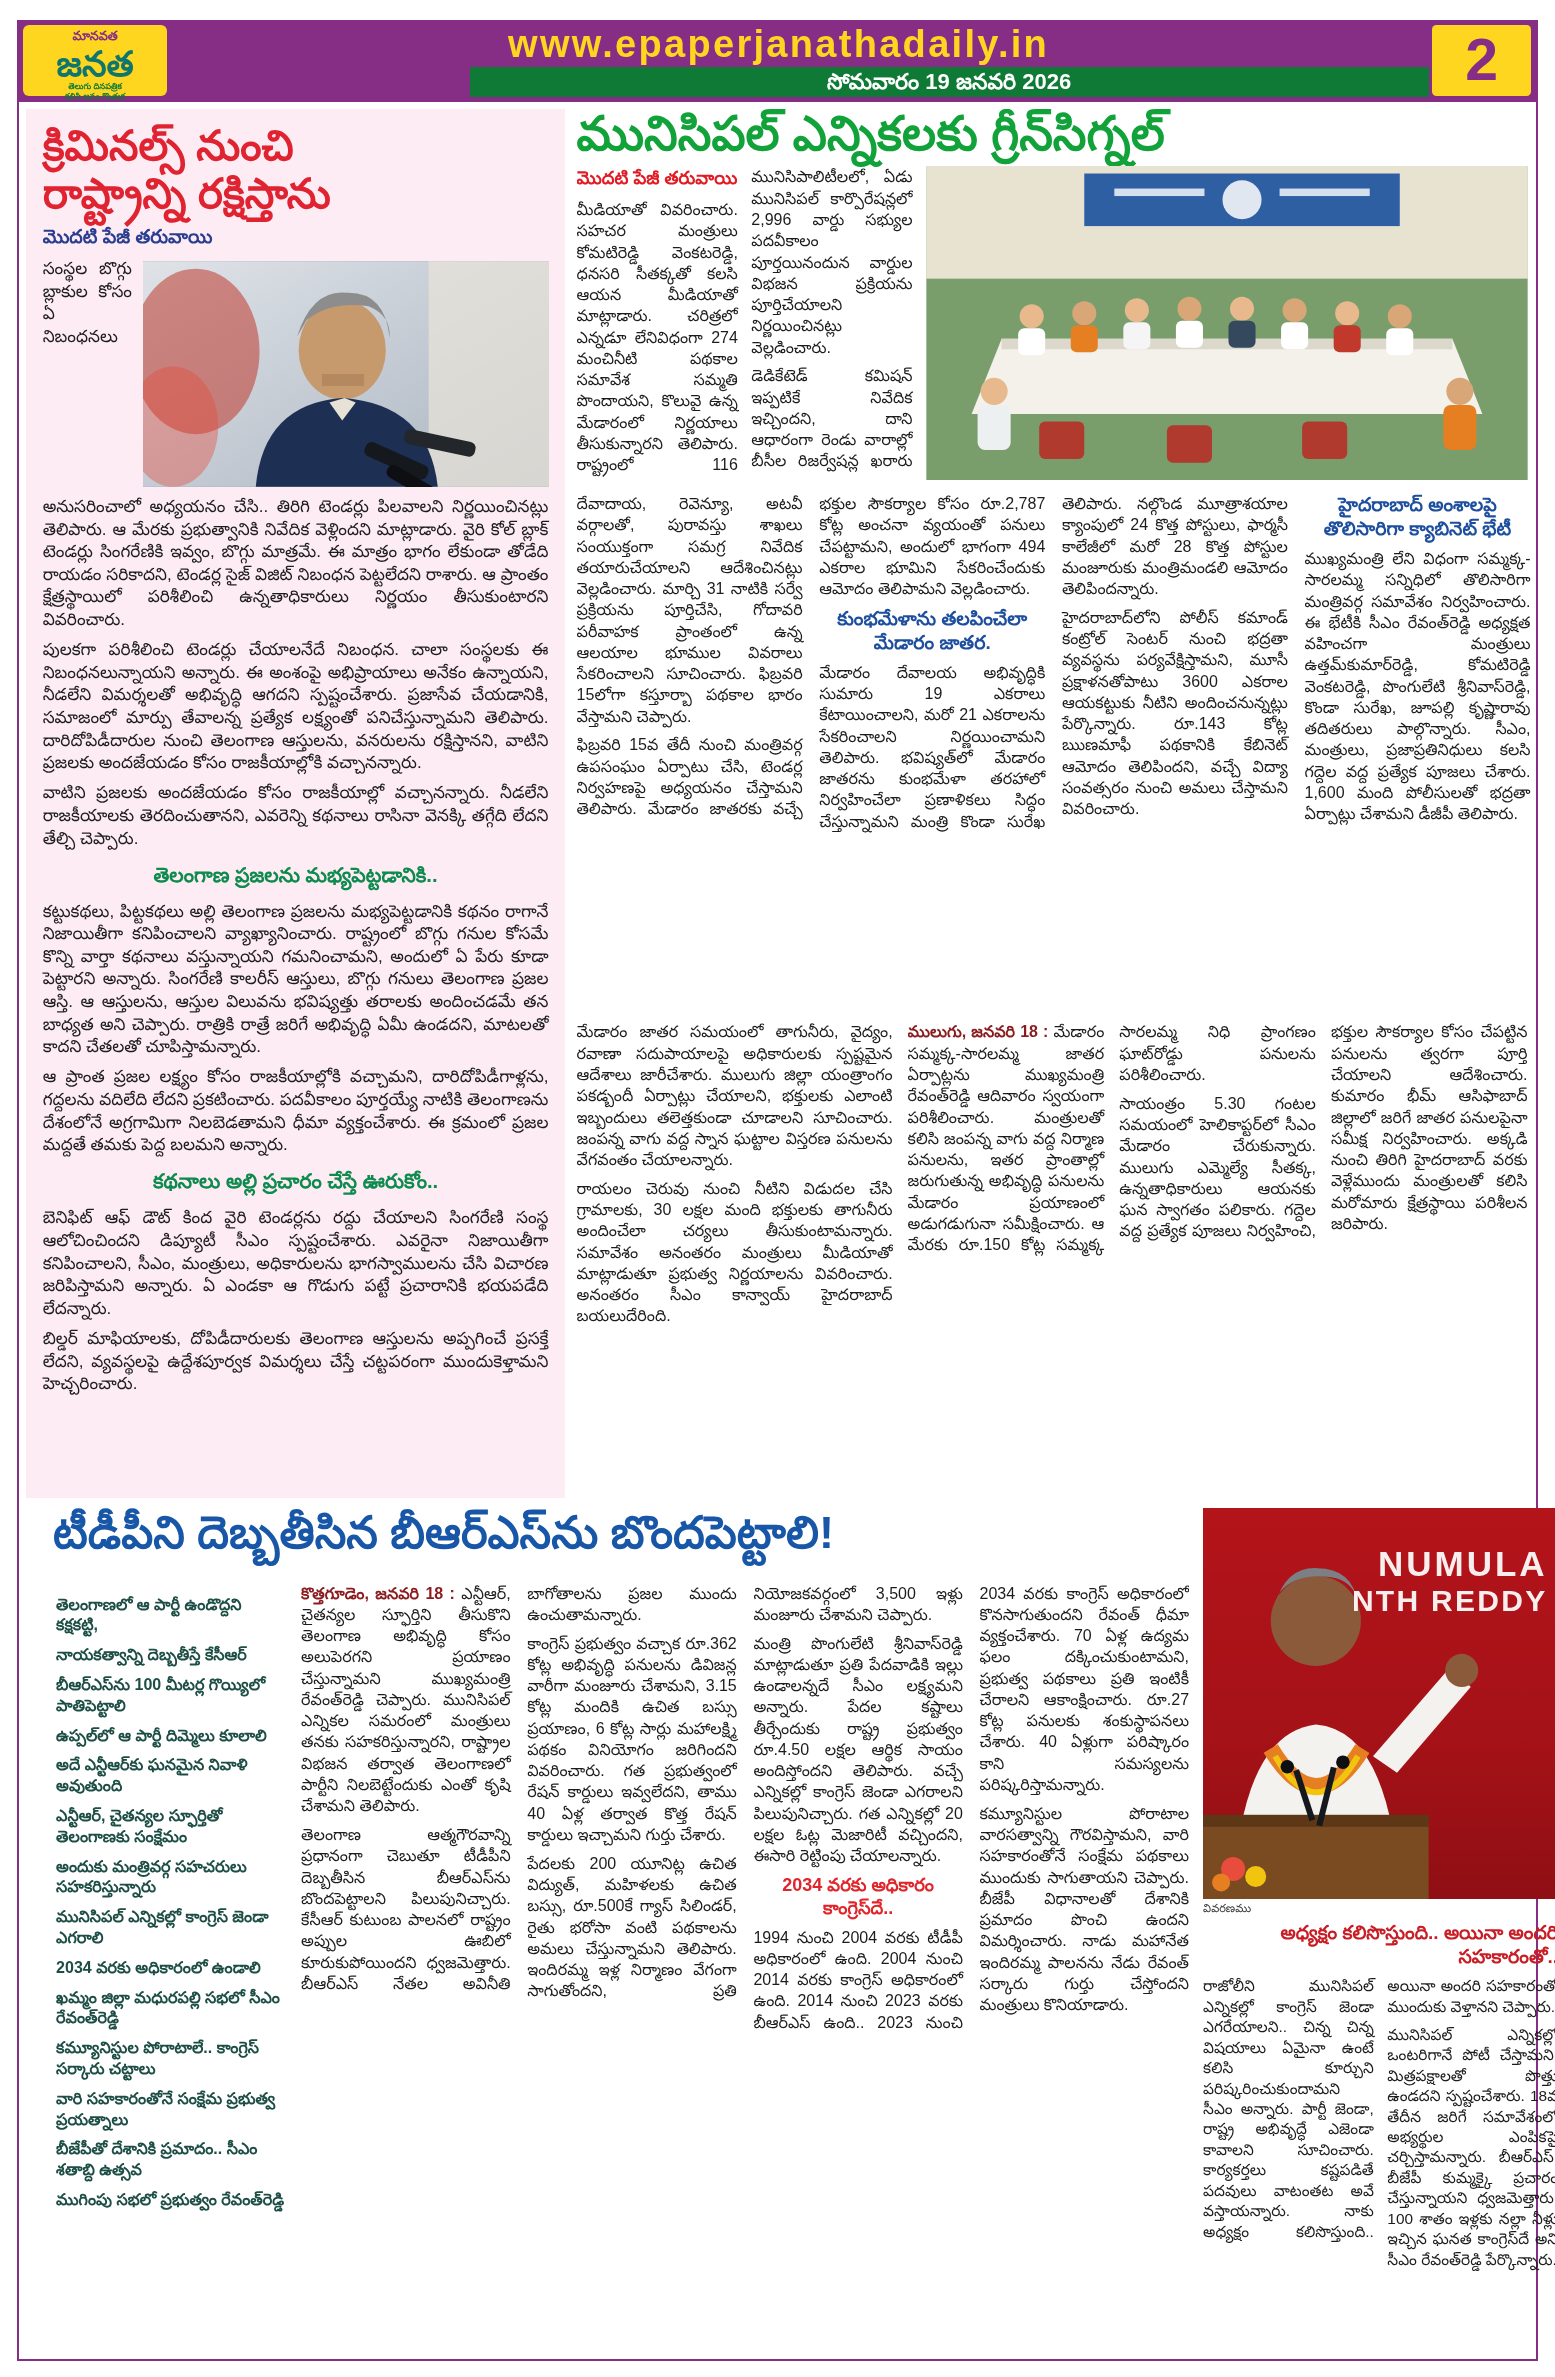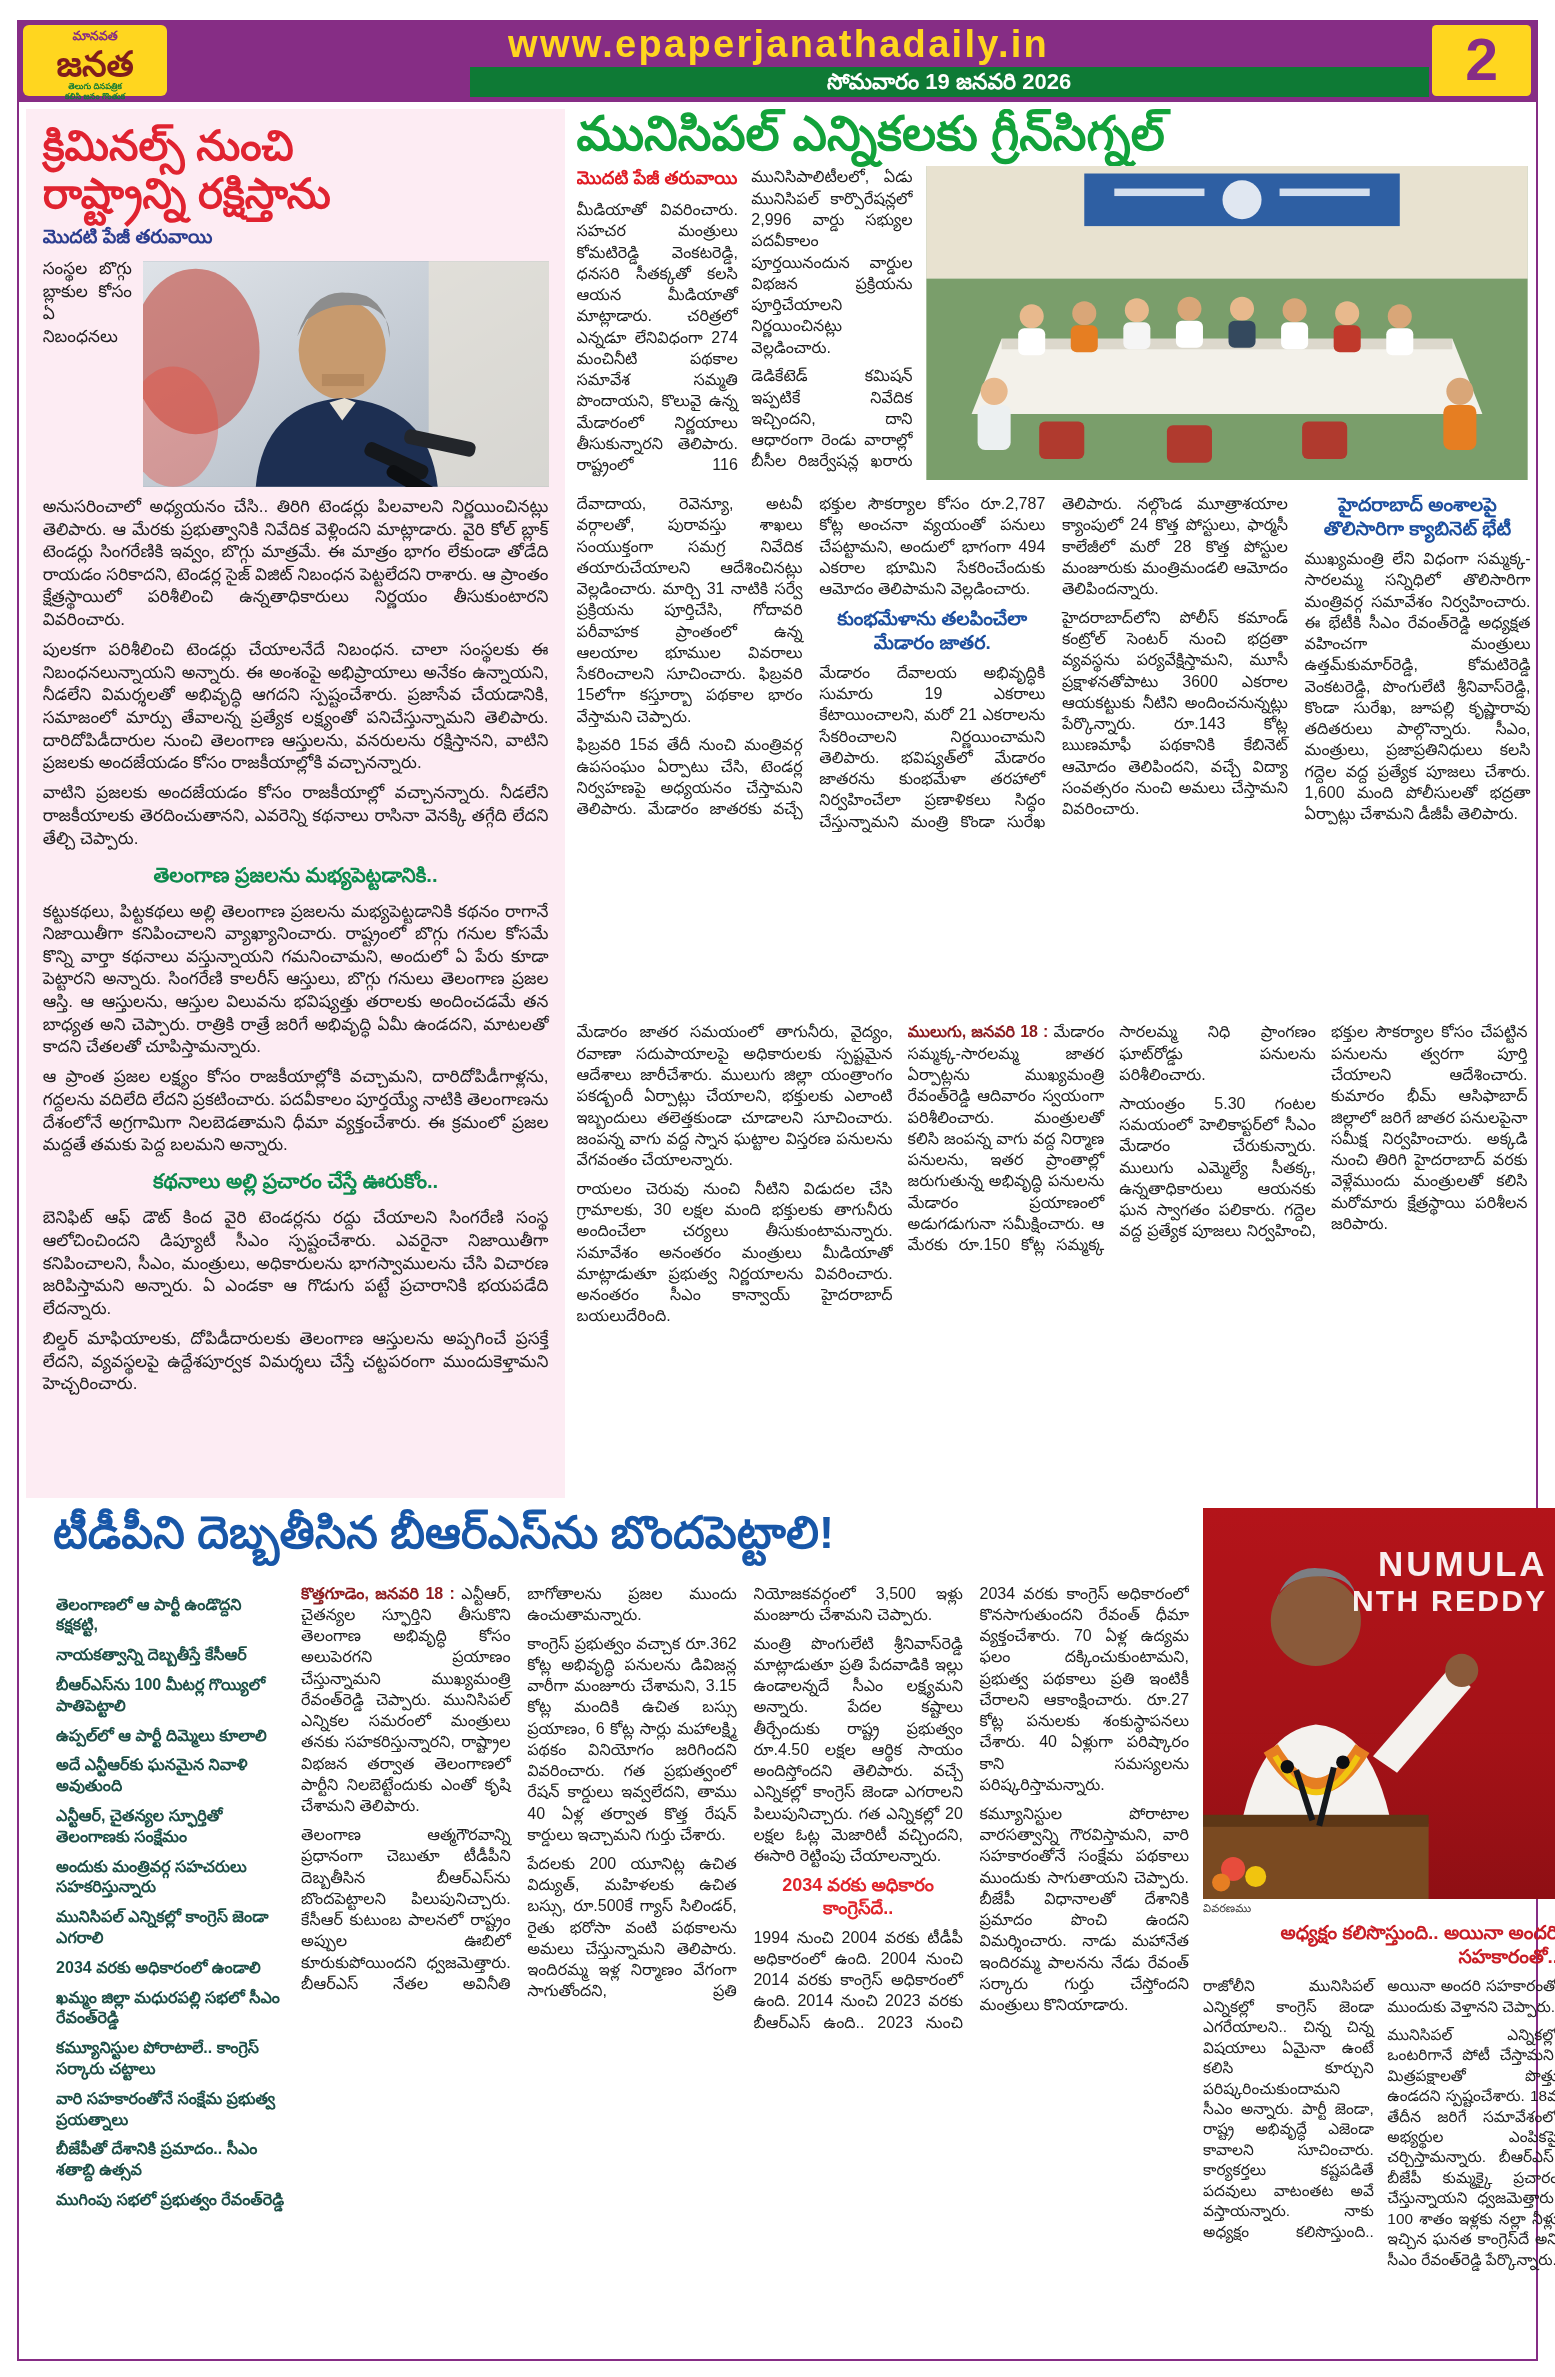--- a/index.html
+++ b/index.html
@@ -6,21 +6,21 @@
   body { background:#ffffff; font-family:"Liberation Sans", sans-serif; }
   .page { position:relative; width:1555px; height:2377px; background:#fff; overflow:hidden; }
   .frame { position:absolute; left:16.6px; top:19.6px; width:1521px; height:2341px;
            border:2.3px solid #862d85; background:#fff; }
 
   
   .masthead { position:absolute; left:0; top:0; width:100%; height:80px; background:#862d85; }
   .logo-box { position:absolute; left:4.5px; top:3.8px; width:144px; height:71px; background:#ffd61f;
               border-radius:6px; text-align:center; padding-top:2.3px; }
   .logo-top { font-size:12.8px; font-weight:bold; color:#862d85; }
-  .logo-title { font-size:35px; font-weight:bold; color:#7f1d1d; line-height:1.0; }
+  .logo-title { font-size:35px; font-weight:bold; color:#0f766e; line-height:1.0; }
   .logo-tag { font-size:8.3px; font-weight:bold; color:#0e7a35; line-height:1.25; }
   .site-url { position:absolute; left:173px; top:1.5px; width:1174px; height:41px; text-align:center;
               font-size:38px; font-weight:bold; color:#ffd61f; letter-spacing:2.3px; cursor:pointer; }
   .date-bar { position:absolute; left:451px; top:45px; width:959px; height:30px; background:#0e7a35;
               color:#fff; font-size:22px; font-weight:bold; text-align:center; line-height:30px; }
   .page-num-box { position:absolute; right:4.5px; top:3.8px; width:99px; height:71px; background:#ffd61f;
                   border-radius:4.5px; text-align:center; }
   .page-num { font-size:59px; font-weight:bold; color:#862d85; line-height:71px; }
 
   

